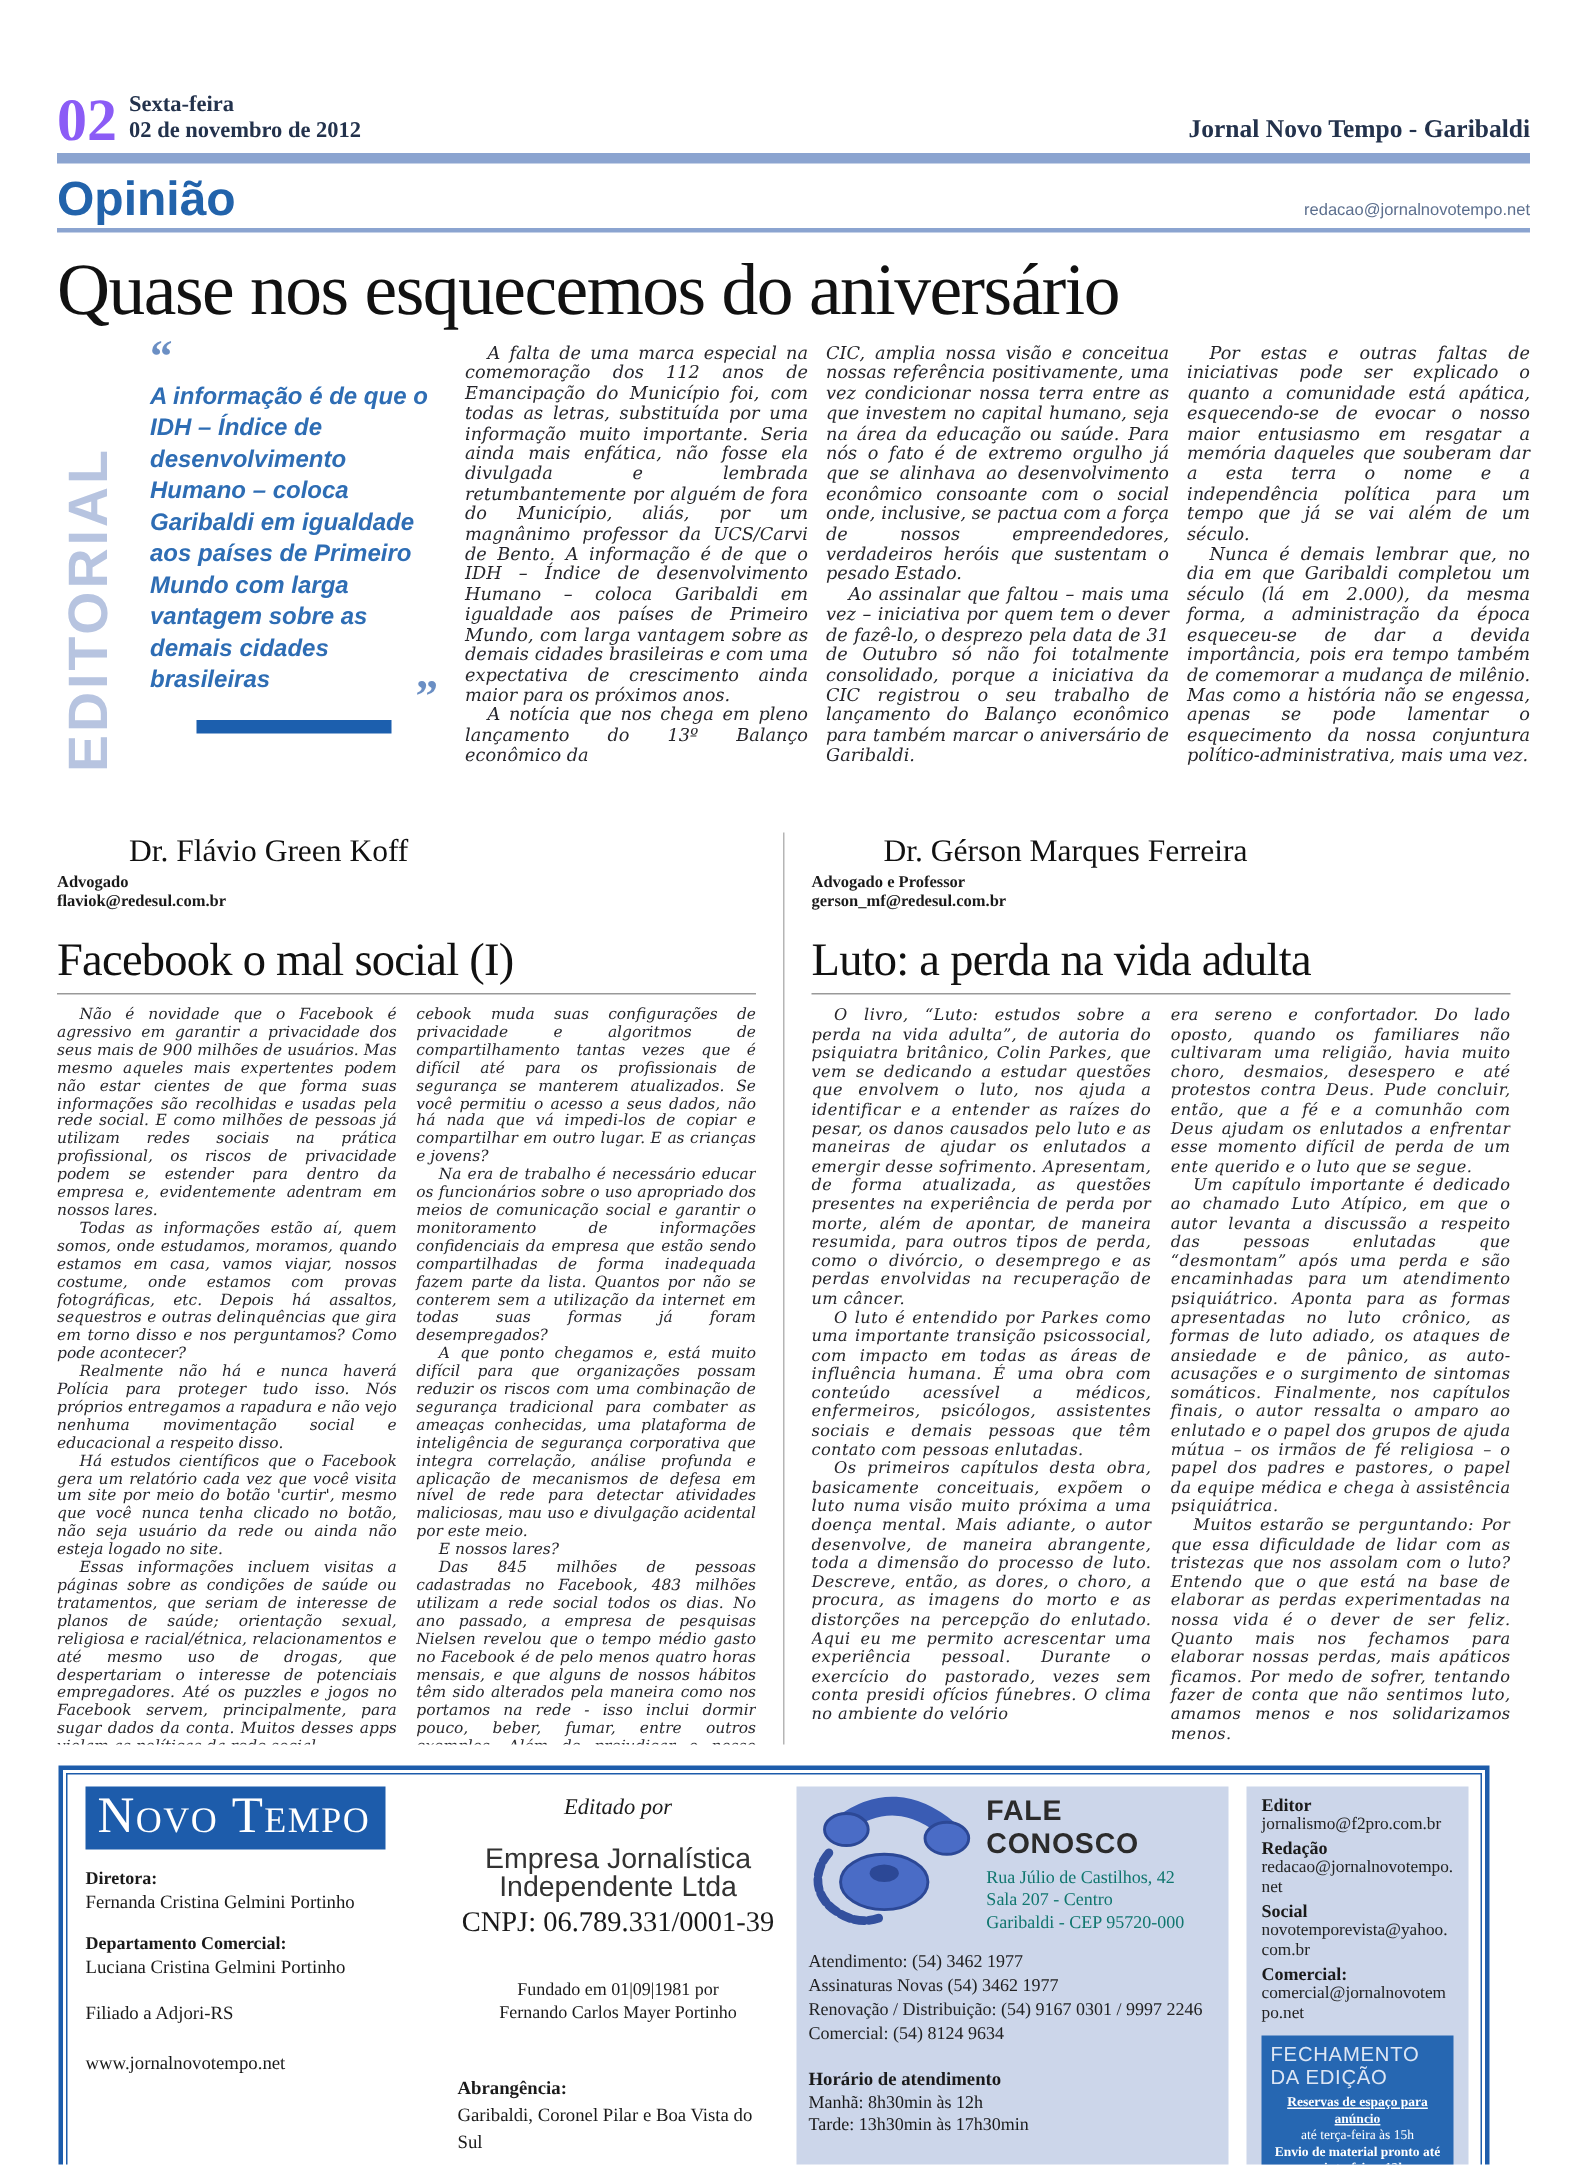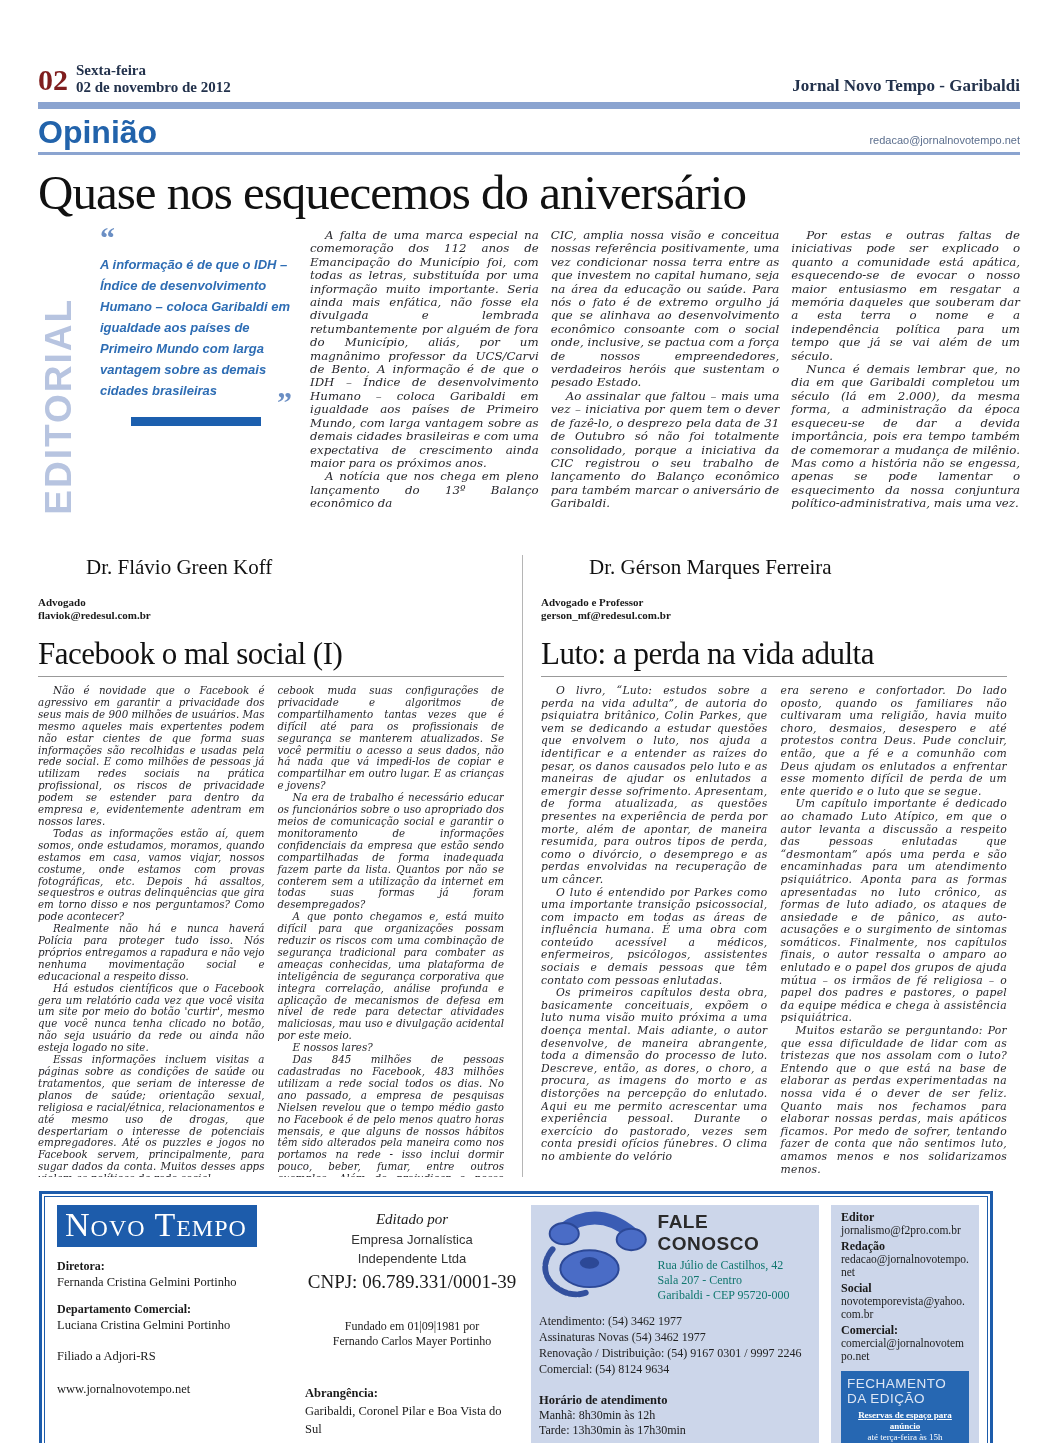--- a/index.html
+++ b/index.html
@@ -5,21 +5,21 @@
   html,body{margin:0;padding:0;}
   body{
     width:1058px;height:1443px;background:#ffffff;overflow:hidden;
     font-family:"Liberation Serif",serif;color:#1a1a1a;position:relative;
   }
   .page{padding:62px 38px 0 38px;width:982px;}
 
   
   .hdr{display:flex;justify-content:space-between;align-items:flex-end;}
   .hdr-left{display:flex;align-items:flex-start;gap:8px;}
-  .pagenum{font-size:30px;line-height:36px;color:#7f1d1d;font-weight:bold;}
+  .pagenum{font-size:40px;line-height:36px;color:#8b5cf6;font-weight:bold;}
   .hdr-date div{font-weight:bold;font-size:15px;line-height:17px;color:#23324c;}
   .masthead{font-weight:bold;font-size:17px;color:#23324c;padding-bottom:2px;}
   .hdr-bar{height:7px;background:#8ba4d0;margin-top:4px;}
 
   .section-row{display:flex;justify-content:space-between;align-items:flex-end;margin-top:6px;}
   .section-name{font-family:"Liberation Sans",sans-serif;font-weight:bold;font-size:32px;color:#2263ab;line-height:34px;}
   .section-mail{font-family:"Liberation Sans",sans-serif;font-size:11px;color:#5c6f8e;padding-bottom:3px;}
   .section-line{height:3px;background:#8ba4d0;margin-top:3px;}
 
   
@@ -30,57 +30,57 @@
     position:absolute;bottom:24px;left:0;
     writing-mode:vertical-rl;transform:rotate(180deg);
     font-family:"Liberation Sans",sans-serif;font-weight:bold;font-size:37px;
     color:#b7c4e0;letter-spacing:2px;
   }
   .quote-box{width:192px;position:relative;padding:4px 6px 0 10px;}
   .qmark{color:#6b8fc4;font-size:30px;font-family:"Liberation Serif",serif;font-weight:bold;line-height:10px;}
   .qmark.close{display:block;text-align:right;margin-top:-4px;}
   .quote-text{
     font-family:"Liberation Sans",sans-serif;font-style:italic;font-weight:bold;
-    font-size:13px;line-height:21px;color:#2e6db4;margin-top:2px;
+    font-size:16px;line-height:21px;color:#2e6db4;margin-top:2px;
   }
   .quote-bar{height:9px;background:#1c5fae;width:130px;margin:10px auto 0 auto;}
   .edit-col{flex:1;}
 
   
   .copy{font-family:"DejaVu Serif",serif;font-style:italic;text-align:justify;color:#26262b;}
   .copy p{margin:0;text-indent:15px;}
   .copy p.noindent{text-indent:0;}
   .ed-copy{font-size:11.8px;line-height:13.4px;}
   .fb-copy{font-size:10.3px;line-height:11.9px;}
   .lu-copy{font-size:10.8px;line-height:12.6px;letter-spacing:0.25px;}
 
   
   .articles{display:flex;margin-top:16px;}
   .half{width:466px;}
   .half.right{padding-left:18px;}
   .half.left{padding-right:18px;border-right:1px solid #b5b5b5;}
   .byline-name{font-size:21px;color:#111;margin-left:48px;}
-  .byline-role{font-weight:bold;font-size:11px;line-height:13px;margin-top:16px;}
+  .byline-role{font-weight:bold;font-size:11px;line-height:13px;margin-top:2px;}
   .byline-mail{font-weight:bold;font-size:11px;line-height:13px;}
   .art-title{font-size:31px;letter-spacing:-0.5px;margin-top:14px;padding-bottom:4px;border-bottom:1px solid #999;color:#111;}
   .art-cols{display:flex;gap:13px;margin-top:8px;height:492px;overflow:hidden;}
   .art-col{flex:1;}
 
   
   .footer-outer{margin-top:14px;border:3px solid #1d5cab;padding:2px;width:944px;margin-left:1px;}
   .footer-inner{border:1px solid #1d5cab;padding:8px 8px 10px 12px;display:flex;gap:12px;align-items:stretch;}
   .f-left{width:236px;}
   .logo-box{display:inline-block;background:#1d5cab;color:#fff;padding:2px 10px 4px 8px;
     font-family:"Liberation Serif",serif;font-weight:normal;font-variant:small-caps;
     font-size:34px;line-height:36px;letter-spacing:1px;}
   .f-label{font-weight:bold;font-size:12px;margin-top:12px;}
   .f-value{font-size:12.5px;margin-top:1px;}
   .f-mid{width:214px;text-align:center;padding-top:6px;}
   .edited-by{font-style:italic;font-size:15px;}
-  .company{font-family:"Liberation Sans",sans-serif;font-size:13px;line-height:19px;color:#333;margin-top:2px;}
+  .company{font-family:"Liberation Sans",sans-serif;font-size:19px;line-height:19px;color:#333;margin-top:16px;}
   .cnpj{font-size:19px;margin-top:3px;}
   .founded{font-size:12px;margin-top:26px;line-height:15px;}
   .coverage{margin-top:34px;text-align:left;}
   .coverage .lbl{font-weight:bold;font-size:12.5px;}
   .coverage .val{font-size:12.5px;}
   .f-contact{width:272px;background:#ccd6ea;padding:6px 8px;}
   .fc-top{display:flex;gap:4px;}
   .fc-title{font-family:"Liberation Sans",sans-serif;font-weight:bold;font-size:19px;color:#2b2b2b;letter-spacing:0.5px;}
   .fc-addr{font-size:12px;line-height:15px;color:#0f766e;margin-top:3px;}
   .fc-phones{font-size:12px;line-height:16px;margin-top:10px;color:#222;}

